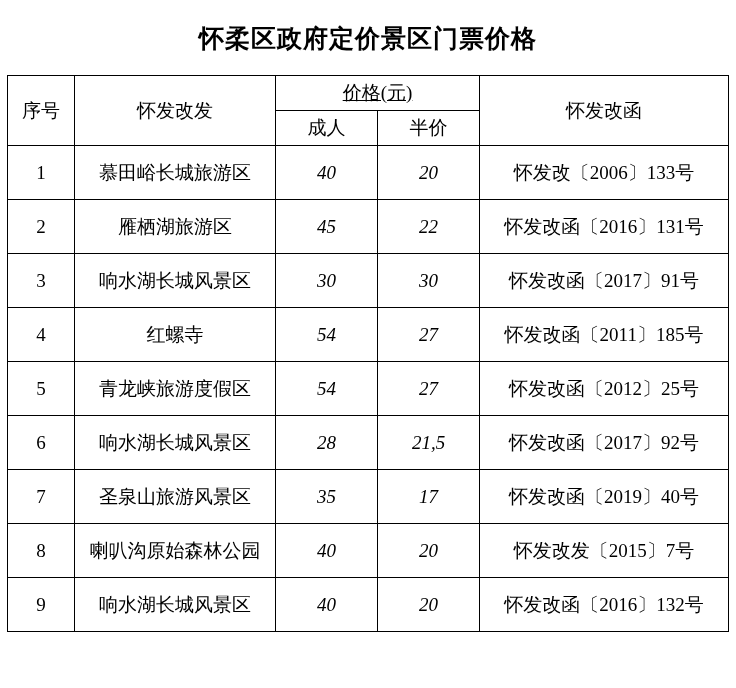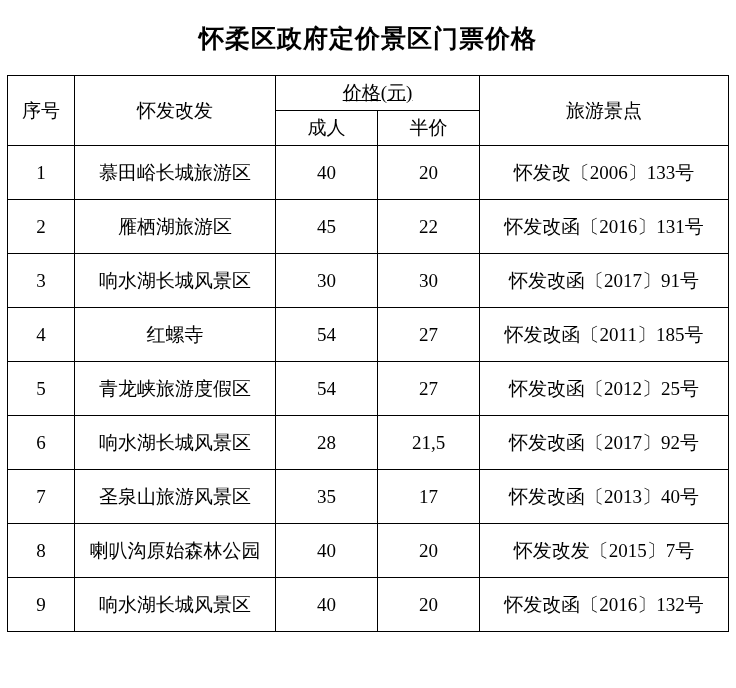--- a/index.html
+++ b/index.html
@@ -50,37 +50,37 @@
   .hdr-price { font-size: 21px; text-decoration: underline; }
   .hdr-adult { width: 110px; font-size: 21px; }
   .hdr-half  { width: 110px; font-size: 21px; }
   .hdr-doc   { width: 244px; font-size: 21px; }
 
   .row-cell {
     height: 54px;
   }
   .cell-seq { font-size: 19px; }
   .cell-spot { font-size: 19px; line-height: 1.25; }
-  .cell-num { font-size: 19px; }
+  .cell-num { font-size: 19px; font-style: italic; }
   .cell-doc { font-size: 19px; white-space: nowrap; }
 </style>
 </head>
 <body>
 
 <div class="page">
 
   <div class="title">怀柔区政府定价景区门票价格</div>
 
   <table class="price-table">
     <thead>
       <tr>
         <th class="hdr-seq" rowspan="2">序号</th>
         <th class="hdr-spot" rowspan="2">怀发改发</th>
         <th class="hdr-price" colspan="2">价格(元)</th>
-        <th class="hdr-doc" rowspan="2">旅游景点</th>
+        <th class="hdr-doc" rowspan="2">怀发改函</th>
       </tr>
       <tr>
         <th class="hdr-adult">成人</th>
         <th class="hdr-half">半价</th>
       </tr>
     </thead>
     <tbody>
       <tr class="row-cell">
         <td class="cell-seq">1</td>
         <td class="cell-spot">慕田峪长城旅游区</td>
@@ -121,21 +121,21 @@
         <td class="cell-spot">响水湖长城风景区</td>
         <td class="cell-num">28</td>
         <td class="cell-num">21,5</td>
         <td class="cell-doc">怀发改函〔2017〕92号</td>
       </tr>
       <tr class="row-cell">
         <td class="cell-seq">7</td>
         <td class="cell-spot">圣泉山旅游风景区</td>
         <td class="cell-num">35</td>
         <td class="cell-num">17</td>
-        <td class="cell-doc">怀发改函〔2013〕40号</td>
+        <td class="cell-doc">怀发改函〔2019〕40号</td>
       </tr>
       <tr class="row-cell">
         <td class="cell-seq">8</td>
         <td class="cell-spot">喇叭沟原始森林公园</td>
         <td class="cell-num">40</td>
         <td class="cell-num">20</td>
         <td class="cell-doc">怀发改发〔2015〕7号</td>
       </tr>
       <tr class="row-cell">
         <td class="cell-seq">9</td>

